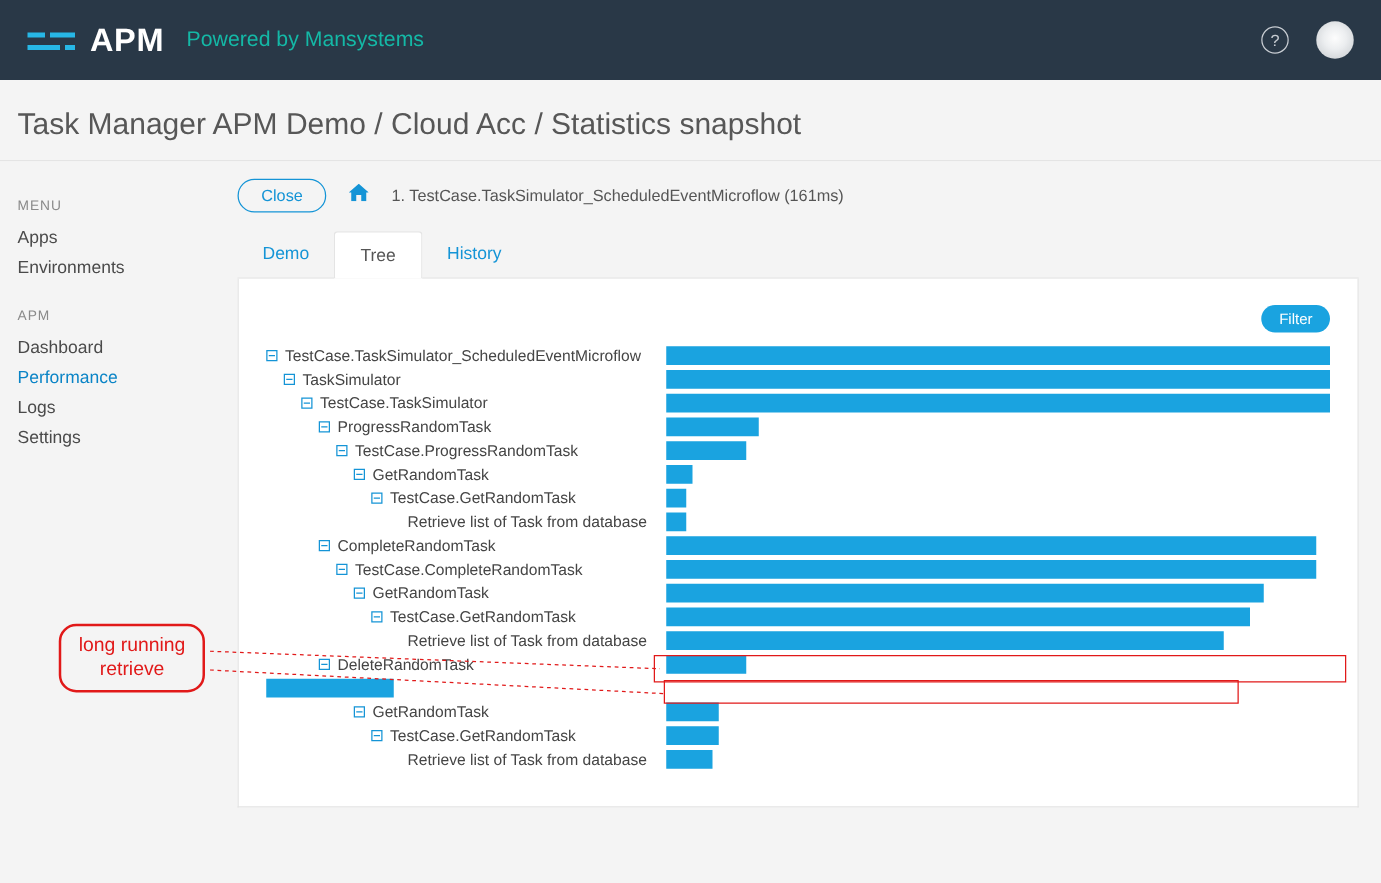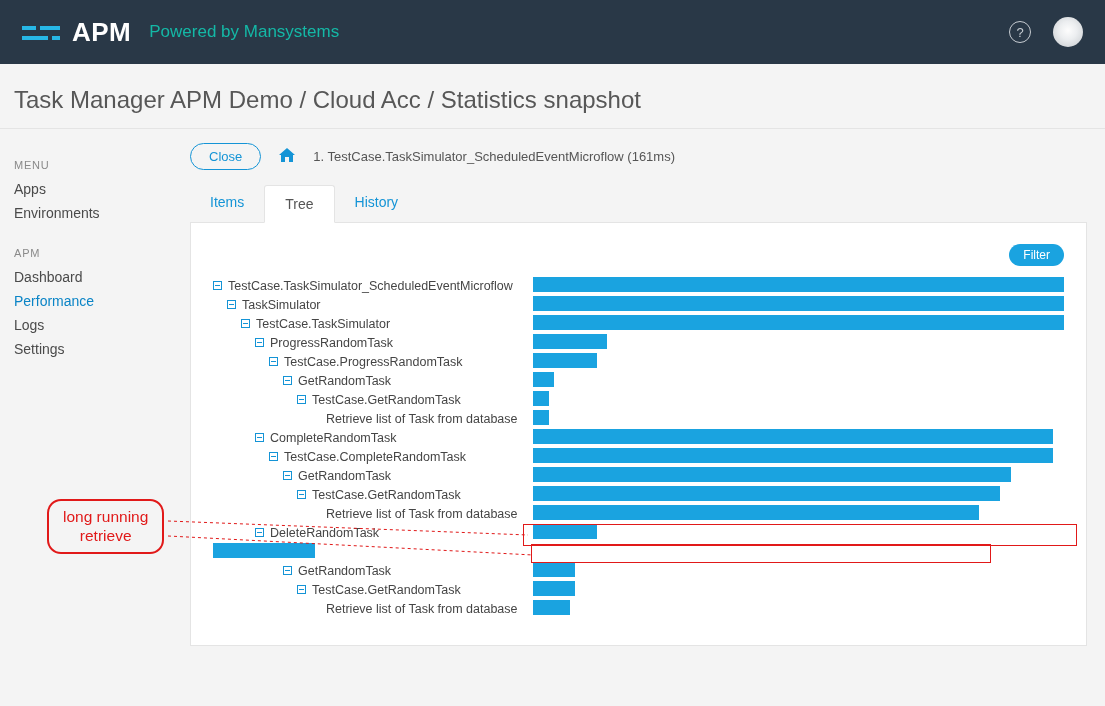--- a/index.html
+++ b/index.html
@@ -182,21 +182,21 @@
       <button class="close-btn">Close</button>
       <span class="home-icon">
         <svg width="16" height="14" viewBox="0 0 16 14">
             <path d="M8 0 L0 7 H2 V14 H6 V9 H10 V14 H14 V7 H16 Z" fill="#1494d6"></path>
           </svg>
       </span>
       <span class="crumb-path">1. TestCase.TaskSimulator_ScheduledEventMicroflow (161ms)</span>
     </div>
 
     <div class="tabs" id="tabs">
-        <div class="tab">Items</div>
+        <div class="tab">Demo</div>
         <div class="tab active">Tree</div>
         <div class="tab">History</div>
       </div>
 
     <div class="panel">
       <button class="filter-btn">Filter</button>
       <div style="height:30px"></div>
       <div id="tree">
           <div class="tree-row">
             <div class="tree-labels"><span class="tree-ind" style="width: 0px;"></span><span class="exp"></span><span class="lbl">TestCase.TaskSimulator_ScheduledEventMicroflow</span></div>

